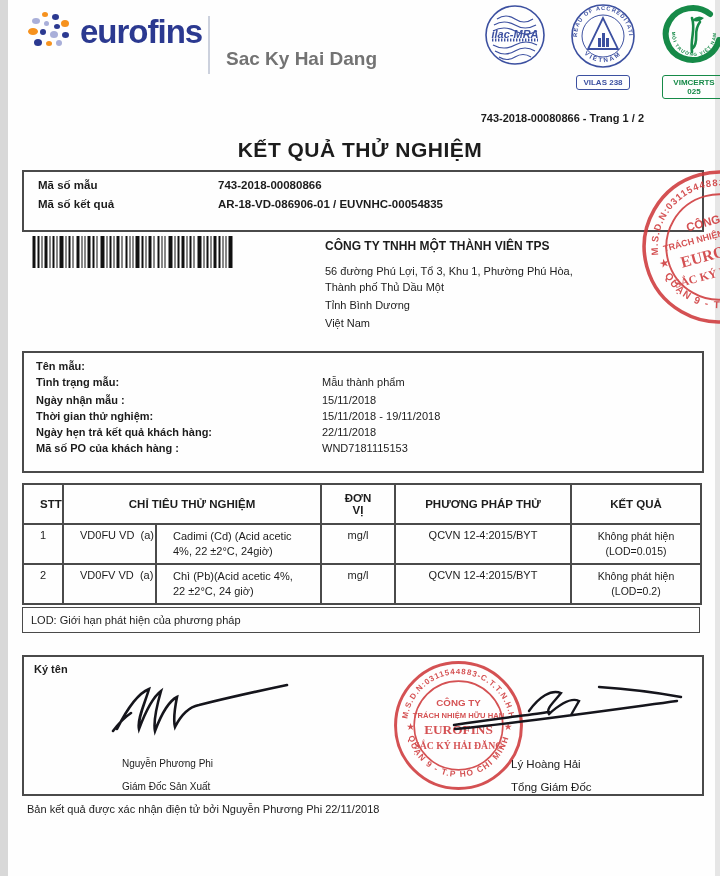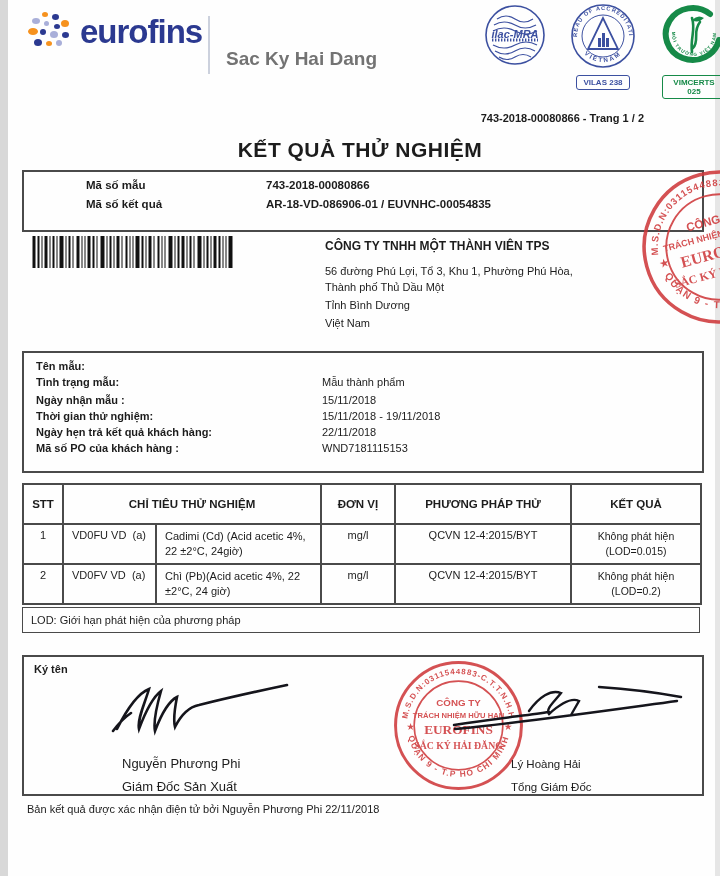--- a/index.html
+++ b/index.html
@@ -23,55 +23,55 @@
   .blue{color:#3c50a0}.green{color:#168a48}
 
   .pageref{position:absolute;left:380px;top:112px;width:264px;text-align:right;
            font-size:11px;font-weight:bold;}
   .title{position:absolute;left:0;top:138px;width:720px;text-align:center;
          font-size:21px;font-weight:bold;letter-spacing:.5px;}
 
   
   .box{position:absolute;border:2px solid #4a4a4a;background:transparent;}
   .box1{left:22px;top:170px;width:678px;height:58px;}
-  .kv{display:flex;font-size:11.5px;font-weight:bold;margin-top:7px;padding-left:48px;}
+  .kv{display:flex;font-size:11.5px;font-weight:bold;margin-top:7px;}
   .kv .k{width:180px;padding-left:14px;}
   .kv .v{flex:1;}
 
   
   .barcode{position:absolute;left:30px;top:236px;}
   .customer{position:absolute;left:325px;top:238px;width:330px;font-size:11px;line-height:16px;}
   .customer .cname{font-size:12px;font-weight:bold;margin-bottom:9px;}
 
   .box2{left:22px;top:351px;width:678px;height:118px;font-size:11px;}
   .r2{display:flex;margin-top:4px;align-items:flex-end;}
   .r2 .k{width:286px;padding-left:12px;font-weight:bold;}
   .r2 .v{width:374px;}
   .r2.first{margin-top:7px;}
 
   
   table.results{position:absolute;left:22px;top:483px;width:678px;border-collapse:collapse;
                 table-layout:fixed;font-size:11px;}
-  table.results th,table.results td{border:2px solid #4a4a4a;padding:4px 8px;}
+  table.results th,table.results td{border:2px solid #4a4a4a;padding:4px 16px;}
   table.results th{font-size:11.5px;font-weight:bold;text-align:center;height:30px;}
   td.stt{text-align:center;vertical-align:top;padding-top:8px;}
   td.code{border-right:none;vertical-align:top;padding-top:8px;padding-left:8px;white-space:nowrap;}
   td.pname{border-left:none;vertical-align:top;padding-top:8px;line-height:15px;}
   td.unit,td.method{text-align:center;vertical-align:top;padding-top:8px;}
   td.res{text-align:center;vertical-align:top;padding-top:8px;line-height:15px;font-size:10.5px;}
   .rowpad{height:40px;}
 
   .lodbox{left:22px;top:607px;width:678px;height:26px;border-width:1.5px;
           font-size:11px;display:flex;align-items:center;padding-left:8px;box-sizing:border-box;}
 
   
   .sigbox{left:22px;top:655px;width:678px;height:137px;}
   .sig-label{position:absolute;left:10px;top:6px;font-size:11px;font-weight:bold;}
   .sig1{position:absolute;left:85px;top:16px;}
-  .signer1{position:absolute;left:98px;top:95px;font-size:13px;line-height:23px;}
+  .signer1{position:absolute;left:98px;top:95px;font-size:10px;line-height:23px;}
   .sig2{position:absolute;left:425px;top:22px;}
   .signer2{position:absolute;left:487px;top:96px;font-size:11.5px;line-height:23px;}
 
   .stamp{position:absolute;opacity:.88;}
   .stamp-sig{left:368px;top:2px;width:133px;height:133px;}
   .stamp-edge{left:640px;top:168px;width:158px;height:158px;transform:rotate(-15deg);}
 
   .footer-note{position:absolute;left:27px;top:803px;font-size:11px;}
   svg text{font-family:"Liberation Sans","DejaVu Sans",sans-serif;}
   .serif{font-family:"Liberation Serif","DejaVu Serif",serif;}

